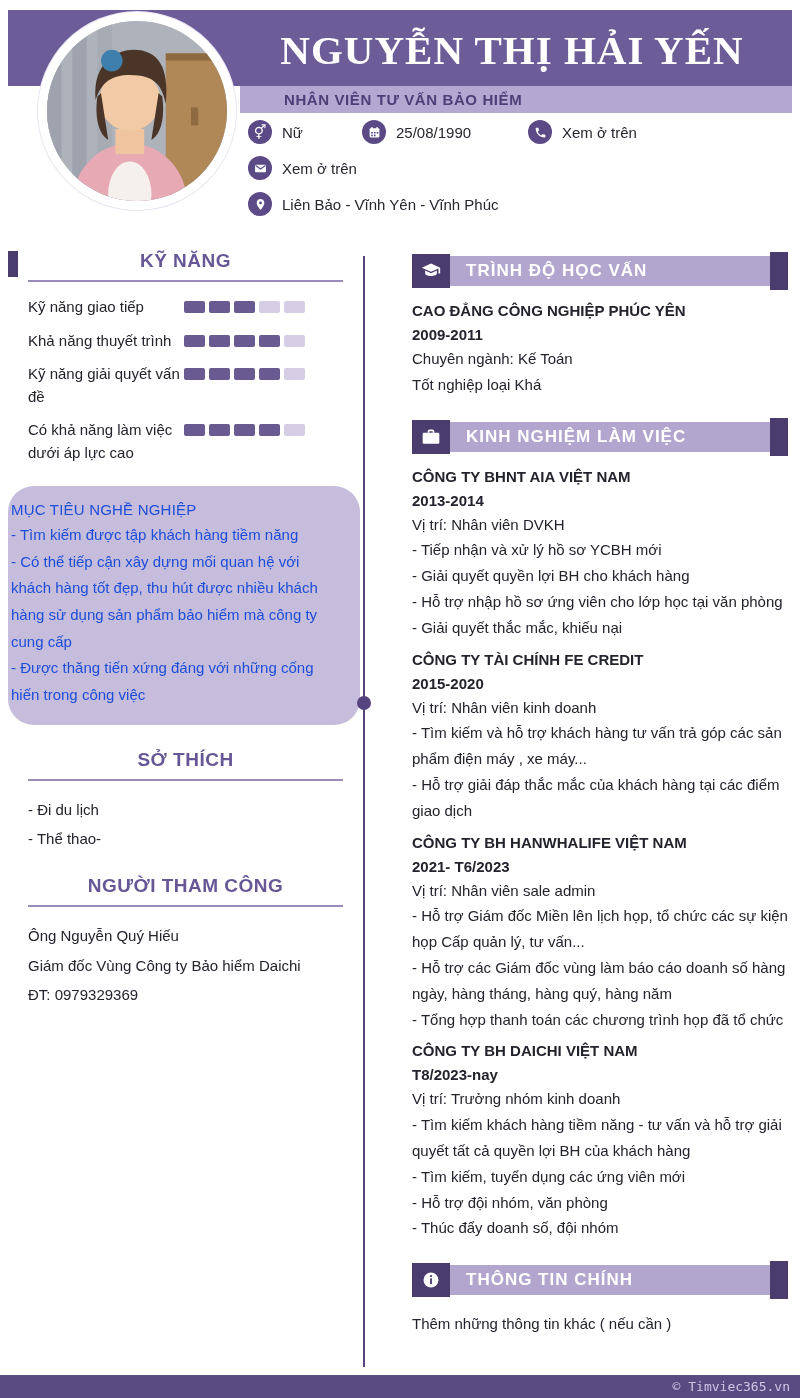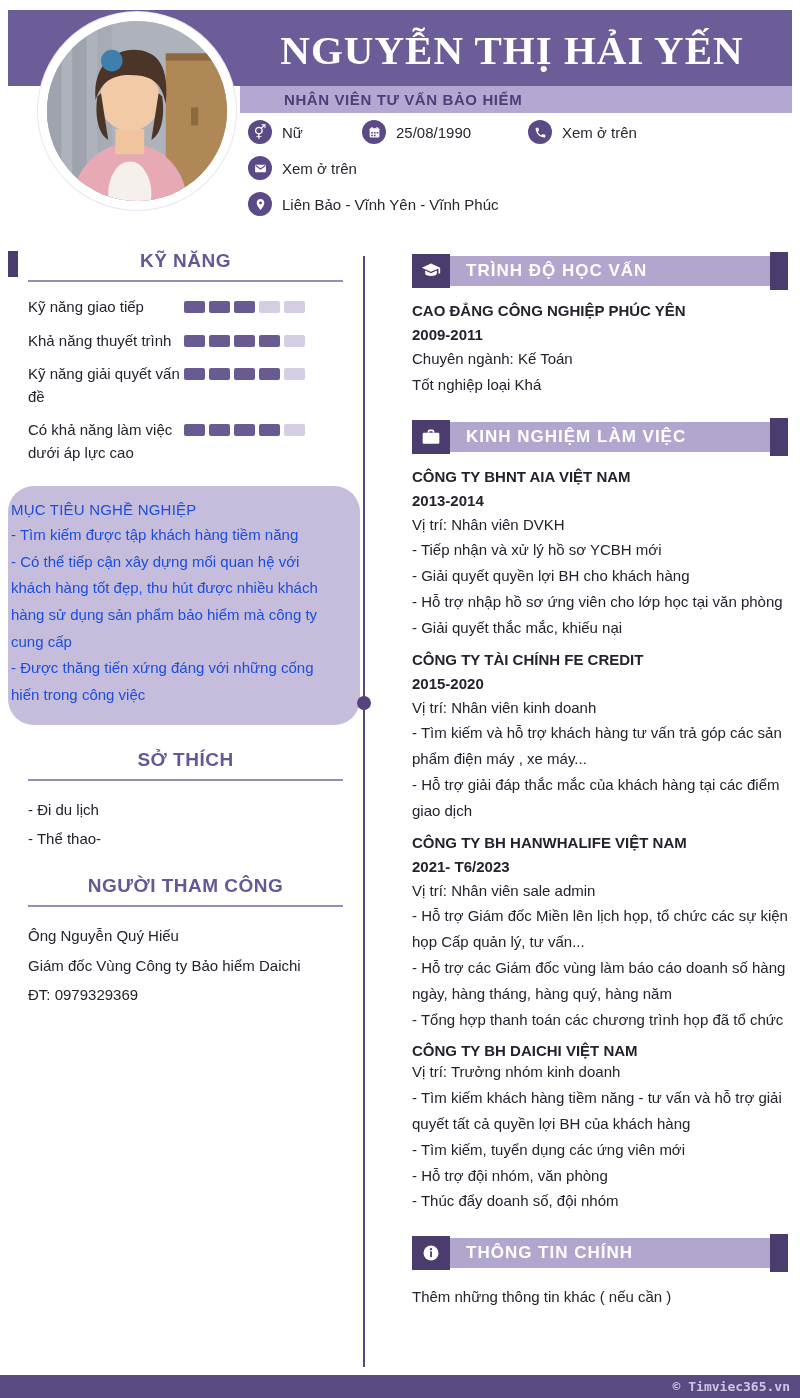--- a/index.html
+++ b/index.html
@@ -120,21 +120,21 @@
   .entry .lines div, .rsec > .lines div { font-size: 15px; line-height: 1.72; }
 
   
   .footer {
     flex: none; height: 23px; background: #5a4a82;
     display: flex; align-items: center; justify-content: flex-end;
     padding-right: 10px;
   }
   .credit {
     font-family: "DejaVu Sans Mono", monospace;
-    font-size: 13px; color: #cfc6e4; font-weight: bold;
+    font-size: 13px; color: #cfc6e4;
   }
 </style>
 </head>
 <body>
 
 <div class="page">
 
   <header class="header">
     <div class="band-dark"></div>
     <div class="name">NGUYỄN THỊ HẢI YẾN</div>
@@ -369,20 +369,21 @@
           <div class="lines">
               <div>Vị trí: Nhân viên sale admin</div>
               <div>- Hỗ trợ Giám đốc Miền lên lịch họp, tổ chức các sự kiện họp Cấp quản lý, tư vấn...</div>
               <div>- Hỗ trợ các Giám đốc vùng làm báo cáo doanh số hàng ngày, hàng tháng, hàng quý, hàng năm</div>
               <div>- Tổng hợp thanh toán các chương trình họp đã tổ chức</div>
             </div>
         </div>
 
         <div class="entry">
           <div class="entry-title">CÔNG TY BH DAICHI VIỆT NAM</div>
+          <div class="entry-period">T8/2023-nay</div>
           <div class="lines">
               <div>Vị trí: Trưởng nhóm kinh doanh</div>
               <div>- Tìm kiếm khách hàng tiềm năng - tư vấn và hỗ trợ giải quyết tất cả quyền lợi BH của khách hàng</div>
               <div>- Tìm kiếm, tuyển dụng các ứng viên mới</div>
               <div>- Hỗ trợ đội nhóm, văn phòng</div>
               <div>- Thúc đẩy doanh số, đội nhóm</div>
             </div>
         </div>
       </section>
 

